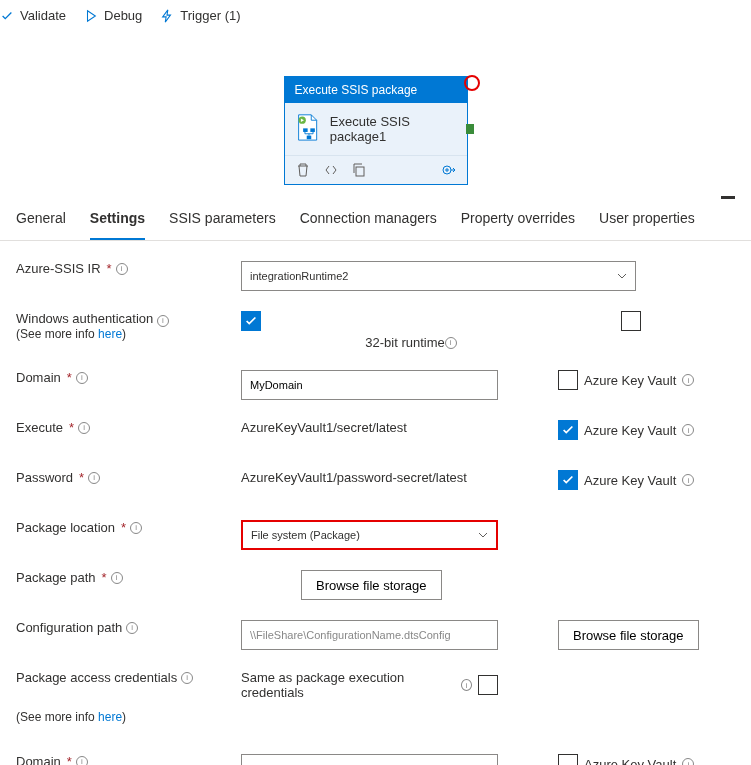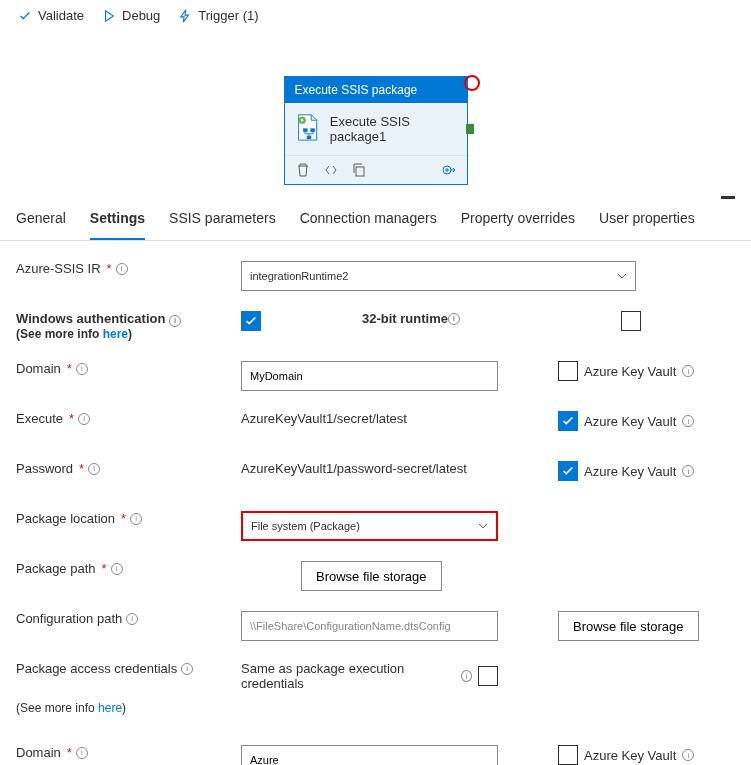--- a/index.html
+++ b/index.html
@@ -1,39 +1,39 @@
 <!DOCTYPE html>
 <html><head>
 <meta charset="utf-8">
 <style>
   * { box-sizing: border-box; margin: 0; padding: 0; }
   body { font-family: "Segoe UI", Arial, sans-serif; font-size: 13px; color: #323130; background: #fff; width: 751px; }
   
-  .toolbar { display: flex; padding: 8px 18px; gap: 18px; align-items: center; }
+  .toolbar { display: flex; padding: 8px 0; gap: 18px; align-items: center; }
   .toolbar-btn { display: flex; align-items: center; gap: 6px; cursor: pointer; color: #323130; }
   .toolbar-btn svg { width: 14px; height: 14px; }
   
   .canvas-area { height: 165px; position: relative; display: flex; justify-content: center; align-items: flex-start; padding-top: 20px; }
   .red-circle { position: absolute; top: 44px; left: 464px; width: 16px; height: 16px; border: 2px solid #e50000; border-radius: 50%; }
   .node-card { width: 184px; border: 1px solid #0078d4; background: #fff; margin-top: 25px; }
   .node-header { background: #0078d4; color: #fff; padding: 6px 10px; font-size: 12px; }
   .node-body { padding: 10px; display: flex; align-items: center; gap: 10px; background: #eaf2fa; position: relative; }
   .node-icon-box { width: 28px; height: 32px; position: relative; }
   .node-handle-right { position: absolute; right: -7px; top: 50%; transform: translateY(-50%); width: 8px; height: 10px; background: #3a8c3a; }
   .node-footer { display: flex; justify-content: space-between; padding: 6px 10px; background: #eaf2fa; border-top: 1px solid #d8e4ef; }
   .node-footer-icon { width: 16px; height: 16px; color: #605e5c; cursor: pointer; }
   
   .tabs { display: flex; gap: 24px; border-bottom: 1px solid #e1dfdd; padding: 0 16px; position: relative; }
   .tabs::after { content: ""; position: absolute; right: 16px; top: 0; width: 14px; height: 3px; background: #323130; }
   .tab { padding: 14px 0 12px; cursor: pointer; font-size: 14px; color: #323130; border-bottom: 2px solid transparent; }
   .tab.active { font-weight: 600; border-bottom-color: #0078d4; }
   
   .form { padding: 20px 16px 10px; }
   .row { display: flex; align-items: flex-start; margin-bottom: 20px; min-height: 30px; }
-  .row.tall { align-items: flex-start; font-weight: bold; }
+  .row.tall { align-items: flex-start; }
   .label-col { width: 225px; display: flex; align-items: center; gap: 4px; flex-shrink: 0; }
   .label-col.top { align-items: flex-start; }
   .label-sub { font-size: 12px; color: #323130; }
   .mid-col { width: 257px; display: flex; align-items: center; flex-shrink: 0; }
   .right-col { display: flex; align-items: center; gap: 6px; margin-left: 60px; }
   
   .asterisk { color: #a4262c; margin-left: 2px; }
   .info-icon { width: 12px; height: 12px; border: 1px solid #888; border-radius: 50%; display: inline-flex; align-items: center; justify-content: center; font-size: 8px; color: #888; cursor: pointer; }
   .link { color: #0078d4; cursor: pointer; }
   
@@ -43,21 +43,21 @@
   .select.highlighted { border: 2px solid #e50000; }
   .chevron-down { width: 10px; height: 10px; }
   .plain-text { font-size: 13px; color: #323130; }
   
   .checkbox { width: 20px; height: 20px; border: 1px solid #323130; background: #fff; display: inline-flex; align-items: center; justify-content: center; cursor: pointer; flex-shrink: 0; }
   .checkbox.checked { background: #0078d4; border-color: #0078d4; }
   .checkbox.checked svg { display: block; }
   .checkbox svg { display: none; width: 14px; height: 14px; }
   
   .btn { height: 30px; padding: 0 14px; border: 1px solid #8a8886; background: #fff; cursor: pointer; font-size: 13px; white-space: nowrap; }
-  .runtime-wrap { display: flex; align-items: center; gap: 0; width: 100%; justify-content: center; }
+  .runtime-wrap { display: flex; align-items: center; gap: 0; width: 100%; justify-content: center; margin-top: 24px; }
 </style>
 </head>
 <body>
 
 <div class="toolbar">
   <div class="toolbar-btn">
     <svg viewBox="0 0 16 16" fill="none" stroke="#0078d4" stroke-width="1.5">
         <path d="M3 8l3 3 7-7"></path>
       </svg>
     <span>Validate</span>

